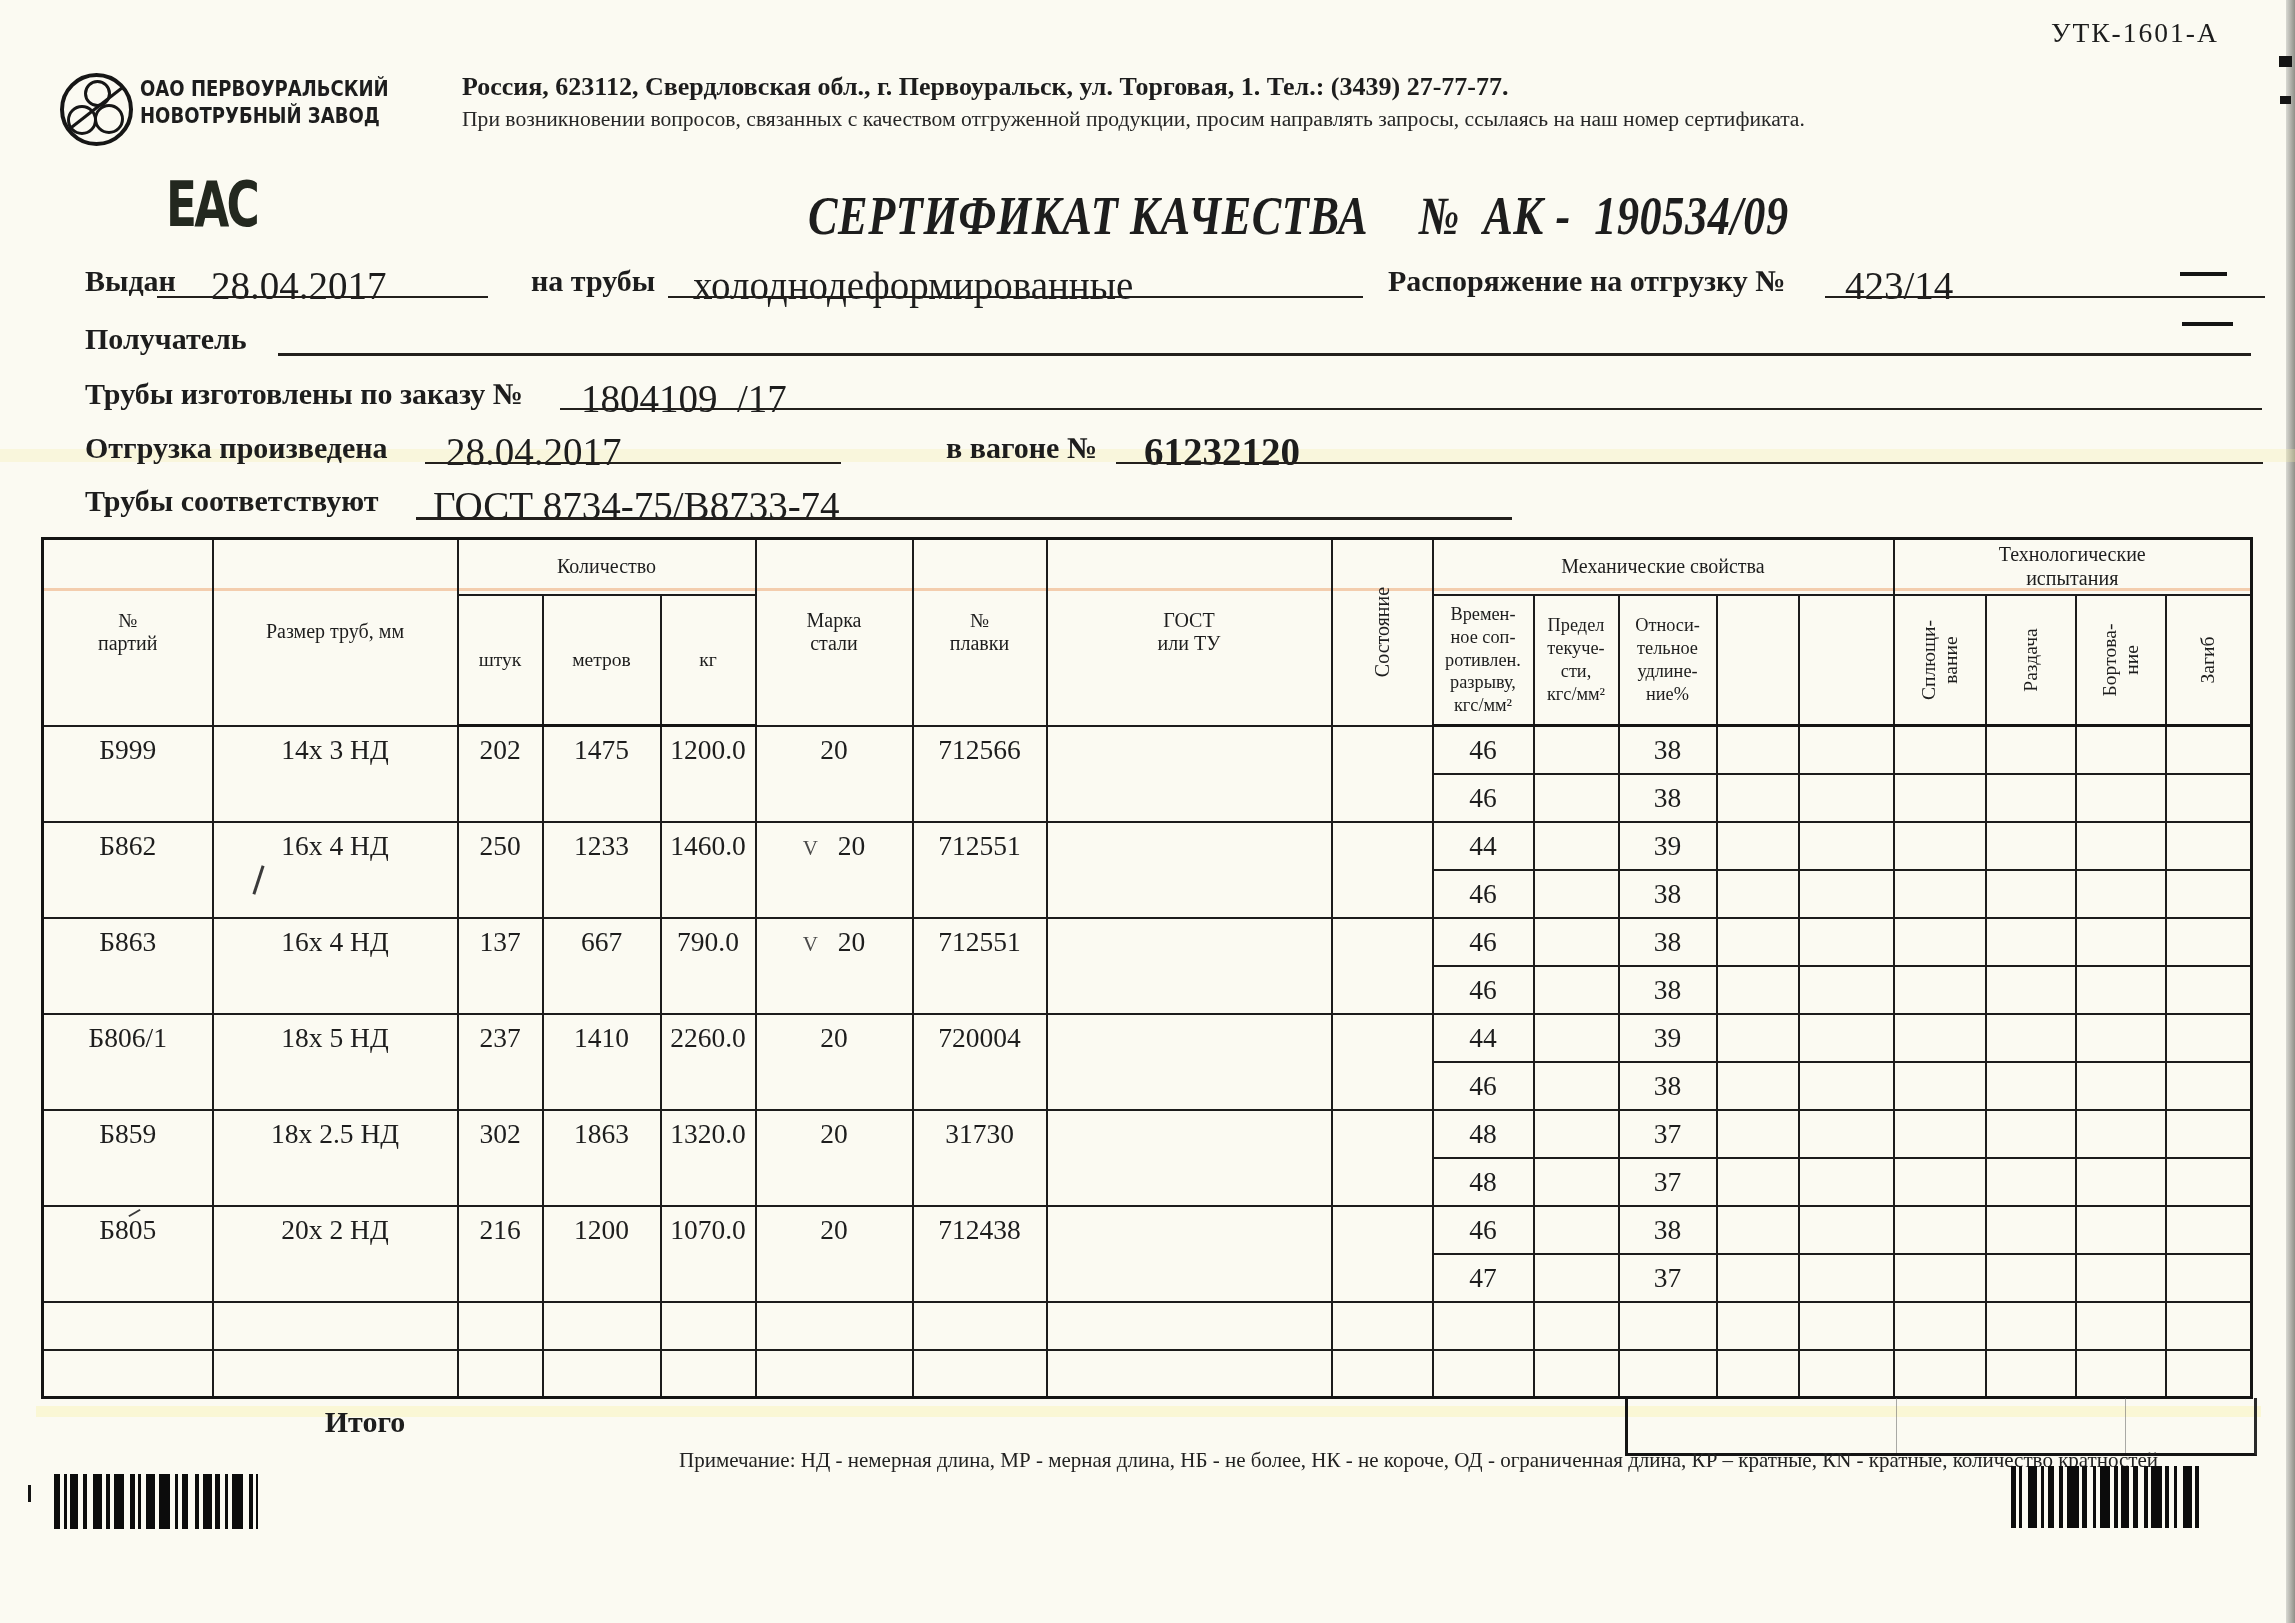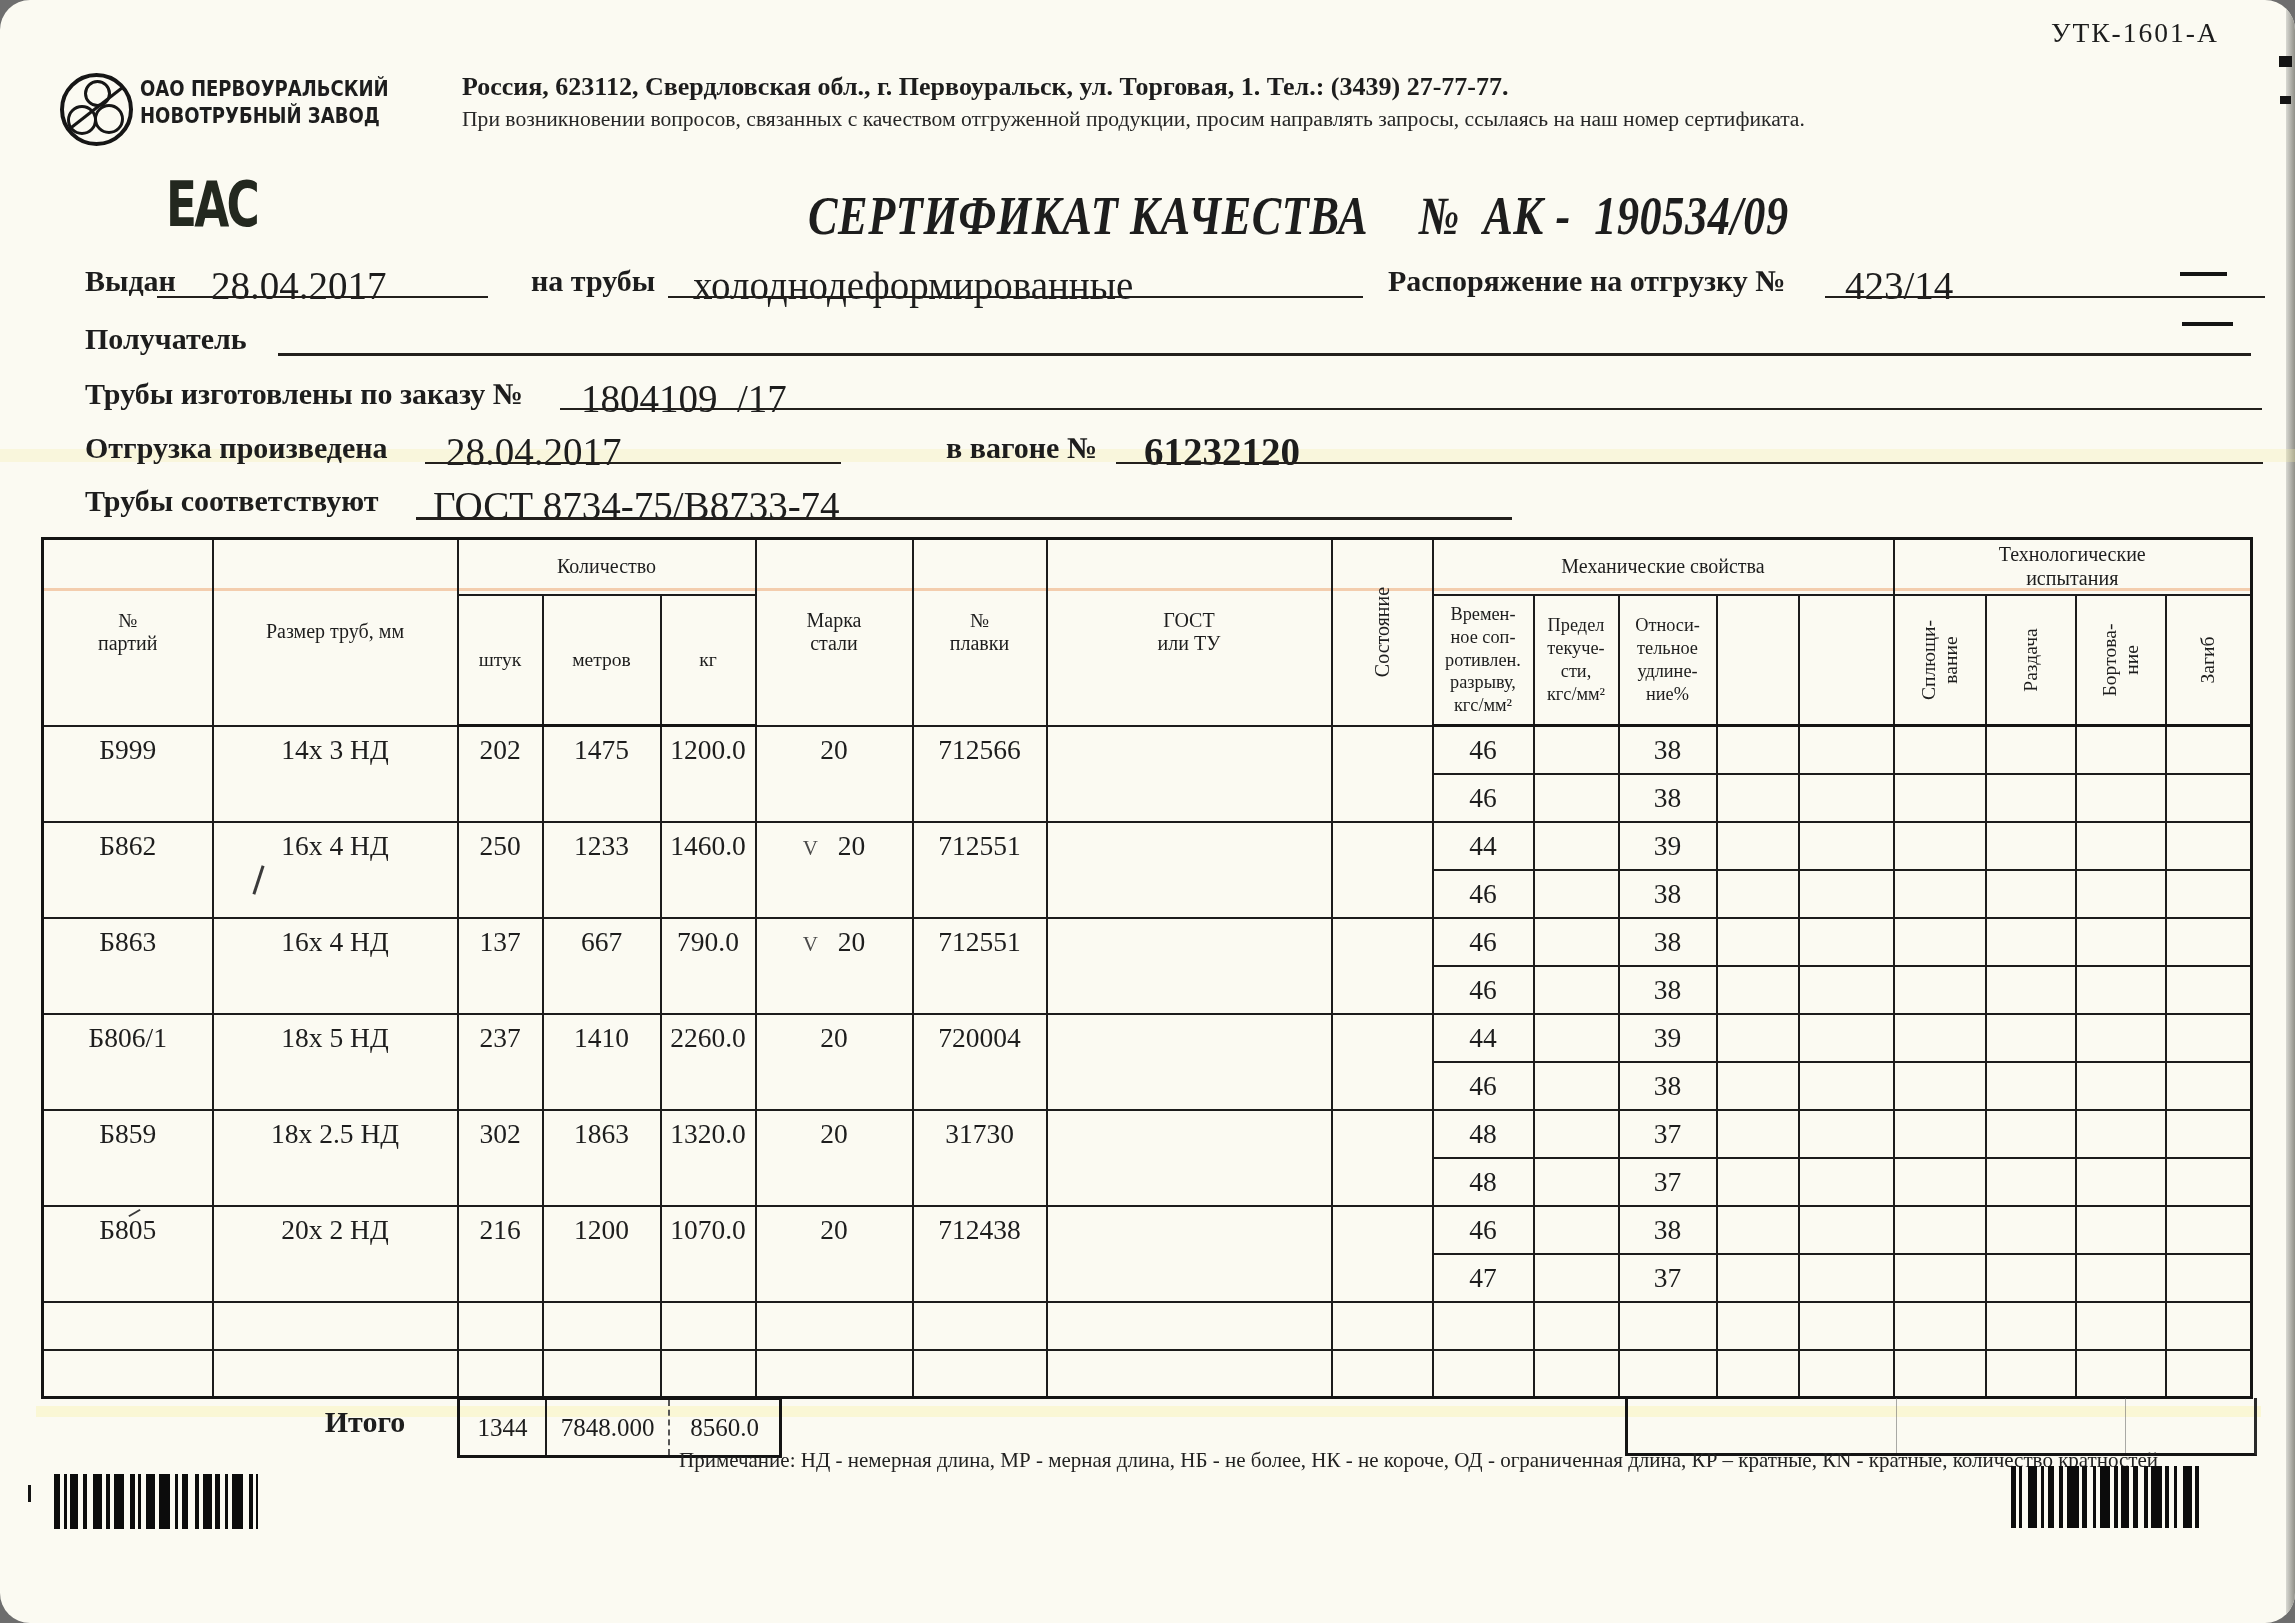--- a/index.html
+++ b/index.html
@@ -1,17 +1,17 @@
 <!DOCTYPE html>
 <html style="font-size:10.5px"><head>
 <meta charset="utf-8">
 <style>
   html,body{margin:0;padding:0;background:#6e6e6e;}
   .page{position:relative;width:2295px;height:1623px;background:#fbfaf2;
-        font-family:"Liberation Serif",serif;color:#1d1d1d;overflow:hidden;border-radius:30px;}
+        font-family:"Liberation Serif",serif;color:#1d1d1d;overflow:hidden;}
   
   .form-code{position:absolute;left:2051px;top:17px;font-size:27.5px;letter-spacing:2px;white-space:pre;}
   .logo-icon{position:absolute;left:60px;top:73px;width:65px;height:65px;
              border:4.6px solid #161616;border-radius:50%;}
   .logo-icon .ic{position:absolute;border:3.9px solid #161616;border-radius:50%;background:transparent;}
   .logo-icon .c1{left:19.6px;top:3.3px;width:21px;height:21px;}
   .logo-icon .c2{left:3.3px;top:28px;width:24px;height:24px;}
   .logo-icon .c3{left:30px;top:27px;width:24px;height:24px;}
   .logo-icon .d{position:absolute;left:-2.6px;top:30px;width:69px;height:2.6px;background:#161616;
                 transform:rotate(-38deg);}
@@ -437,25 +437,20 @@
           <td></td>
           <td></td>
           <td></td>
           <td></td>
           <td></td>
         </tr>
       </tbody>
   </table>
 
   <div class="totals-label">Итого</div>
-  <div class="totals-box">
-    <div class="tcell tc1">1344</div>
-    <div class="tcell tc2">7848.000</div>
-    <div class="tcell tc3">8560.0</div>
-  </div>
   <div class="br-box">
     <div class="iv" style="left:268px;"></div>
     <div class="iv" style="left:497px;"></div>
   </div>
 
   <div class="footnote">Примечание: НД - немерная длина, МР - мерная длина, НБ - не более, НК - не короче, ОД - ограниченная длина, КР – кратные, КN - кратные, количество кратностей</div>
 
   <div class="barcode" id="bc-left">
       <div class="bar" style="width: 5.9px;"></div>
       <div class="gap" style="width: 3.9px;"></div>

